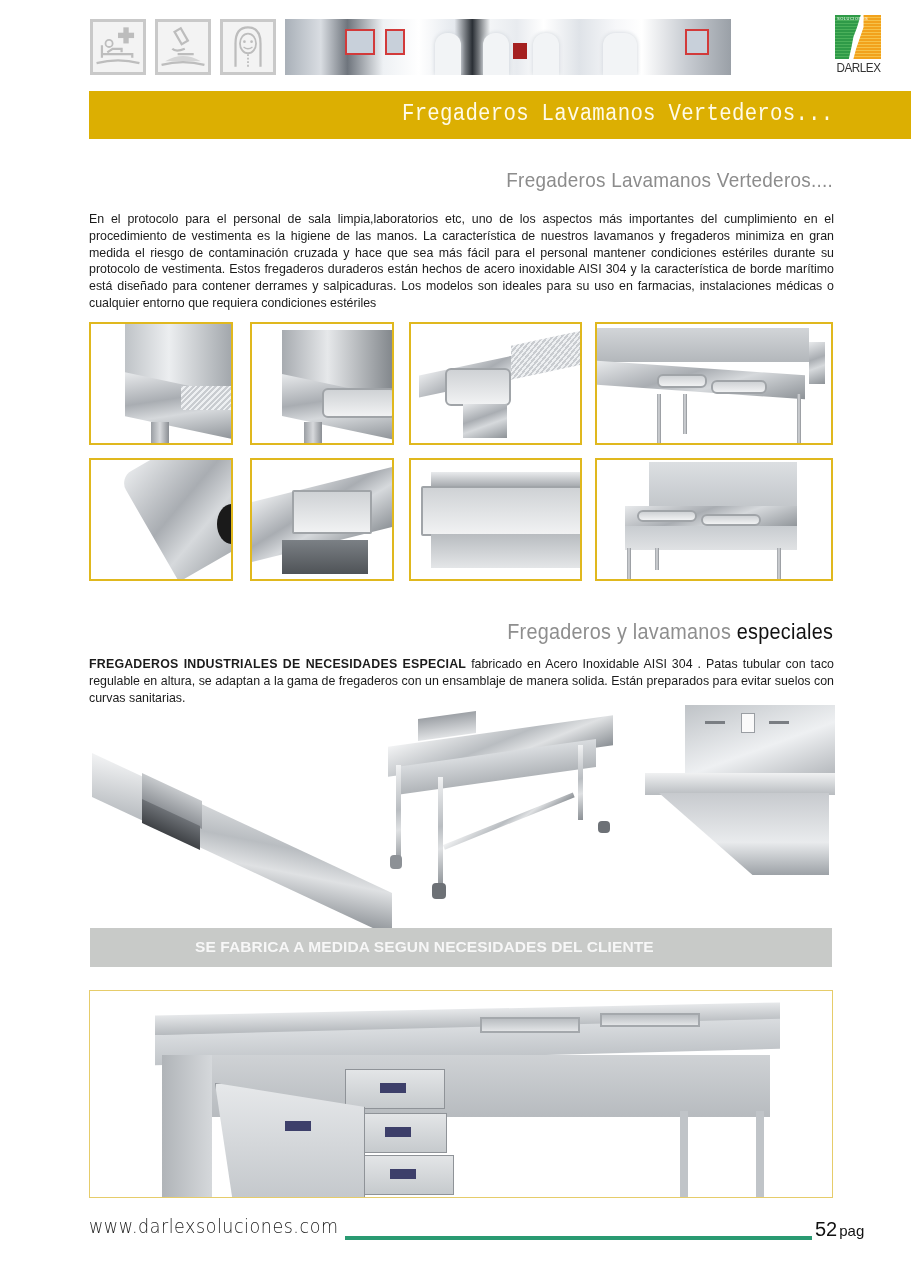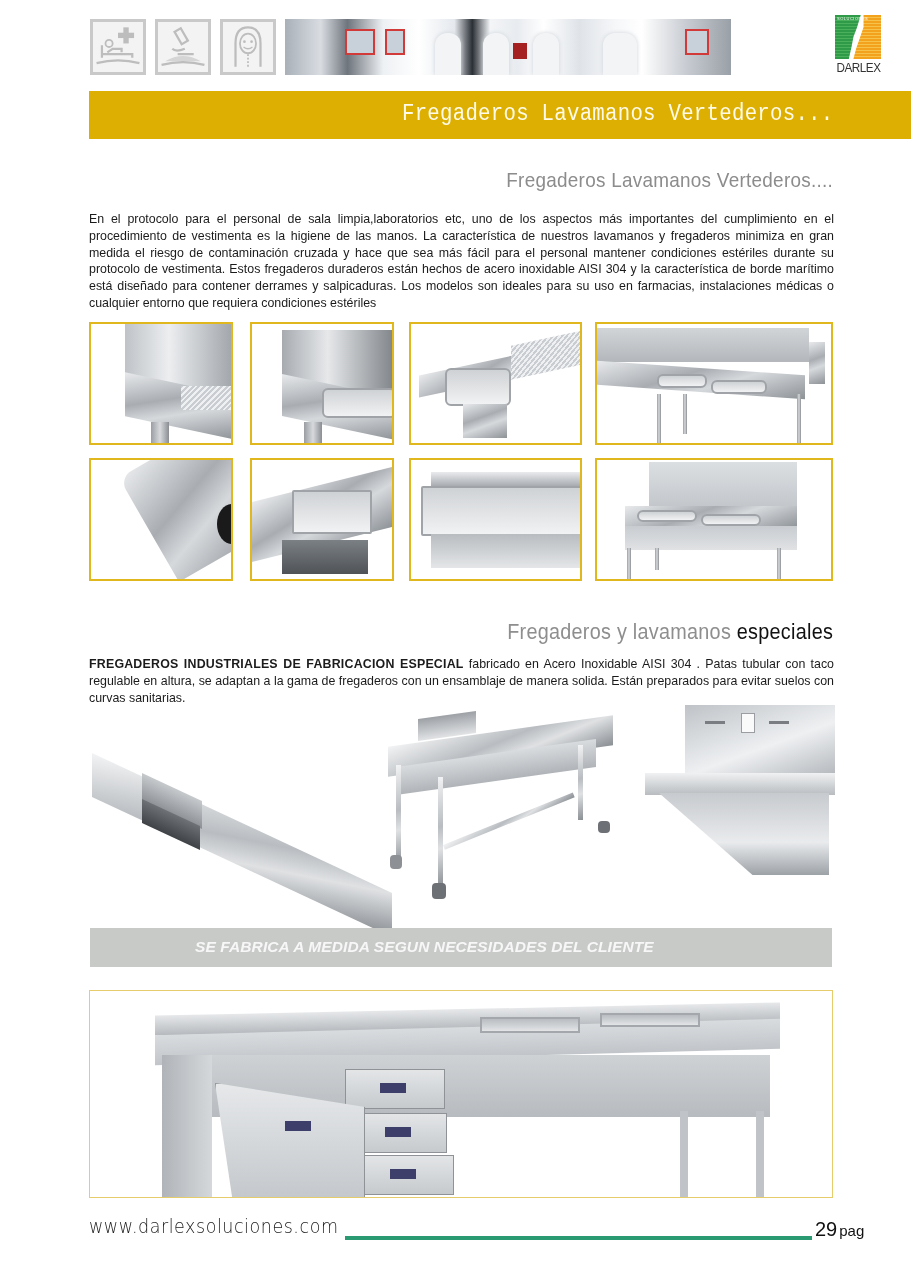--- a/index.html
+++ b/index.html
@@ -45,21 +45,21 @@
 
   .section2-title { position: absolute; top: 619px; right: 78px; font-size: 22px; color: #8e8e8e; transform: scaleX(0.9); transform-origin: right center; letter-spacing: 0.3px; }
   .section2-title .em { color: #111; }
 
   .desc2 { position: absolute; top: 656px; left: 89px; width: 745px; font-size: 12.4px; line-height: 16.8px; color: #1b1b1b; text-align: justify; height: 48px; overflow: hidden; }
   .desc2 b { font-weight: bold; letter-spacing: 0.2px; }
 
   .prod { position: absolute; }
   .prod .s { position: absolute; background: linear-gradient(165deg, #f2f3f4 0%, #b9bdc1 45%, #dfe1e3 65%, #8b9095 100%); }
 
-  .custom-bar { position: absolute; top: 928px; left: 90px; width: 742px; height: 39px; background: #c8cac8; font-style: italic; }
+  .custom-bar { position: absolute; top: 928px; left: 90px; width: 742px; height: 39px; background: #c8cac8; }
   .custom-bar span { position: absolute; left: 105px; top: 10px; font-size: 15.5px; font-weight: bold; color: #f7f7f7; letter-spacing: 0.1px; }
 
   .big-frame { position: absolute; top: 990px; left: 89px; width: 744px; height: 208px; border: 1px solid #e6cc6a; overflow: hidden; background: #fff; }
 
   .footer-url { position: absolute; top: 1215px; left: 89px; font-size: 19px; color: #222; letter-spacing: 0.6px; font-family: "DejaVu Sans", sans-serif; font-weight: 300; transform: scaleX(0.92); transform-origin: left center; }
   .footer-line { position: absolute; top: 1236px; left: 345px; width: 467px; height: 4px; background: #2a9a72; }
   .footer-page { position: absolute; top: 1218px; left: 815px; font-size: 20px; color: #111; }
   .footer-page small { font-size: 15px; margin-left: 2px; }
 </style>
 </head>
@@ -170,21 +170,21 @@
   <div class="steel" style="left:28px; top:66px; width:172px; height:24px; background:linear-gradient(180deg,#c8ccd0,#e0e2e4);"></div>
   <div class="leg" style="left:30px; top:88px; width:4px; height:35px;"></div>
   <div class="leg" style="left:58px; top:88px; width:4px; height:22px;"></div>
   <div class="leg" style="left:180px; top:88px; width:4px; height:35px;"></div>
 </div>
 
 <div class="section2-title">
   <span>Fregaderos y lavamanos </span><span class="em">especiales</span>
 </div>
 <p class="desc2">
-  <b>FREGADEROS INDUSTRIALES DE FABRICACION ESPECIAL</b><span> fabricado  en  Acero Inoxidable AISI 304  . Patas tubular con taco  regulable en altura,   se adaptan  a  la gama de fregaderos  con un ensamblaje de manera  solida. Están preparados para evitar  suelos con curvas sanitarias.</span>
+  <b>FREGADEROS INDUSTRIALES DE NECESIDADES ESPECIAL</b><span> fabricado  en  Acero Inoxidable AISI 304  . Patas tubular con taco  regulable en altura,   se adaptan  a  la gama de fregaderos  con un ensamblaje de manera  solida. Están preparados para evitar  suelos con curvas sanitarias.</span>
 </p>
 
 <div class="prod" style="top:735px; left:92px; width:275px; height:140px;">
   <div class="s" style="left:0; top:18px; width:300px; height:44px; transform:skewY(25deg); transform-origin:0 0;"></div>
   <div class="s" style="left:50px; top:38px; width:60px; height:28px; background:linear-gradient(180deg,#c7cacd,#8c9095); transform:skewY(25deg); transform-origin:0 0;"></div>
   <div class="s" style="left:50px; top:64px; width:58px; height:24px; background:linear-gradient(180deg,#6e7277,#3f4246); transform:skewY(25deg); transform-origin:0 0;"></div>
 </div>
 <div class="prod" style="top:705px; left:388px; width:225px; height:195px;">
   <div class="s" style="left:0; top:26px; width:225px; height:30px; transform:skewY(-8deg);"></div>
   <div class="s" style="left:30px; top:10px; width:58px; height:22px; background:linear-gradient(180deg,#9da1a6,#e1e3e5); transform:skewY(-8deg);"></div>
@@ -225,14 +225,14 @@
   <div style="position:absolute; left:290px; top:92px; width:26px; height:10px; background:#3d3f6a;"></div>
   <div style="position:absolute; left:295px; top:136px; width:26px; height:10px; background:#3d3f6a;"></div>
   <div style="position:absolute; left:300px; top:178px; width:26px; height:10px; background:#3d3f6a;"></div>
   <div style="position:absolute; left:125px; top:92px; width:150px; height:120px; background:linear-gradient(180deg,#e6e8ea,#c3c7cb); clip-path:polygon(0 0,100% 20%,100% 100%,12% 100%); border:1px solid #8f9398;"></div>
   <div style="position:absolute; left:195px; top:130px; width:26px; height:10px; background:#3d3f6a;"></div>
 </div>
 
 <div class="footer-url">www.darlexsoluciones.com</div>
 <div class="footer-line"></div>
 <div class="footer-page">
-  <span>29</span><small>pag</small>
+  <span>52</span><small>pag</small>
 </div>
 
 </body></html>

